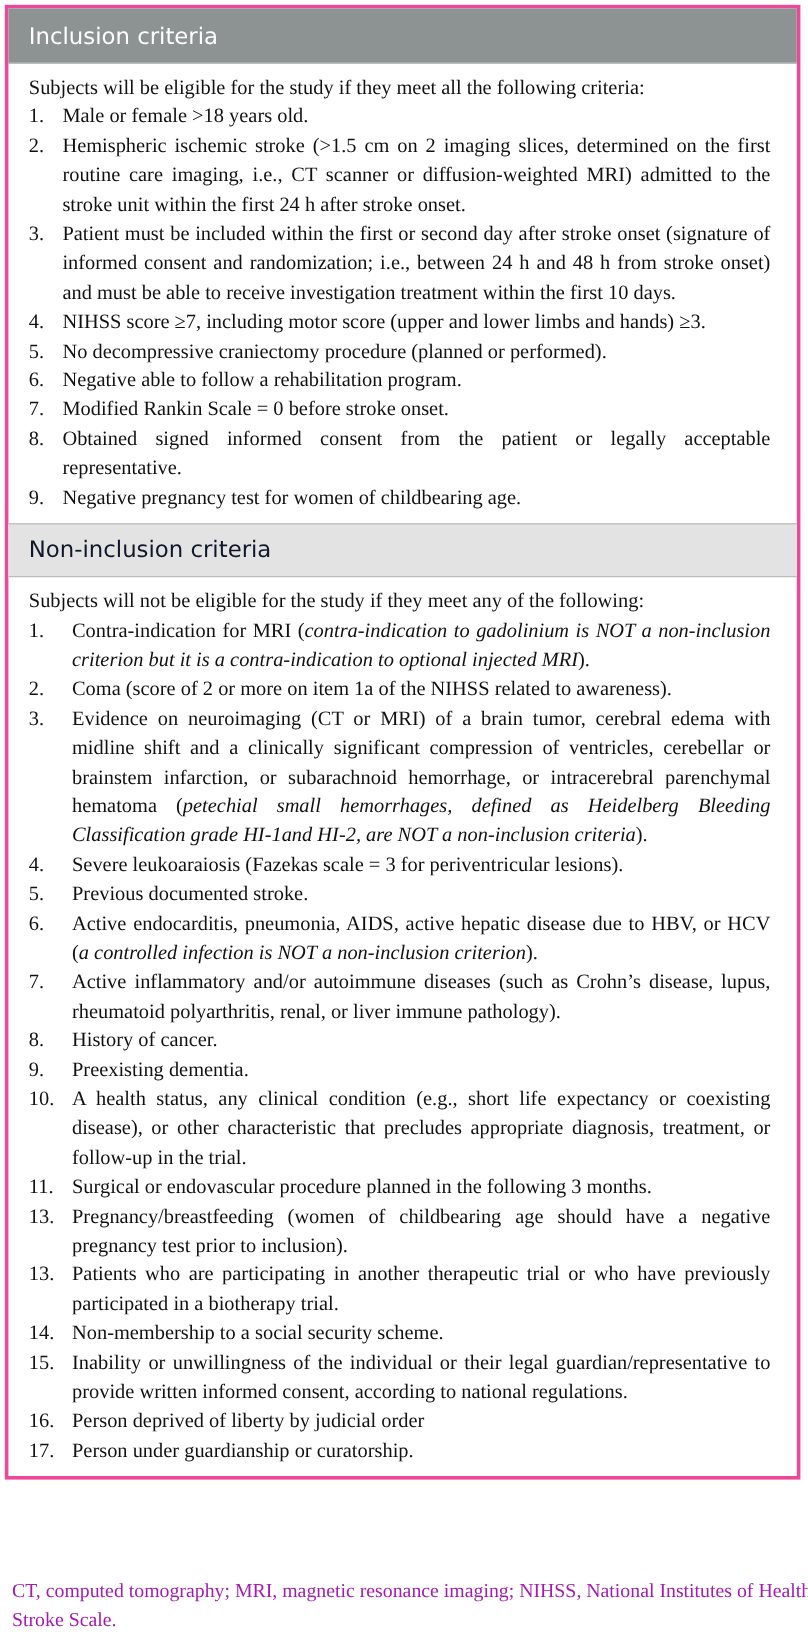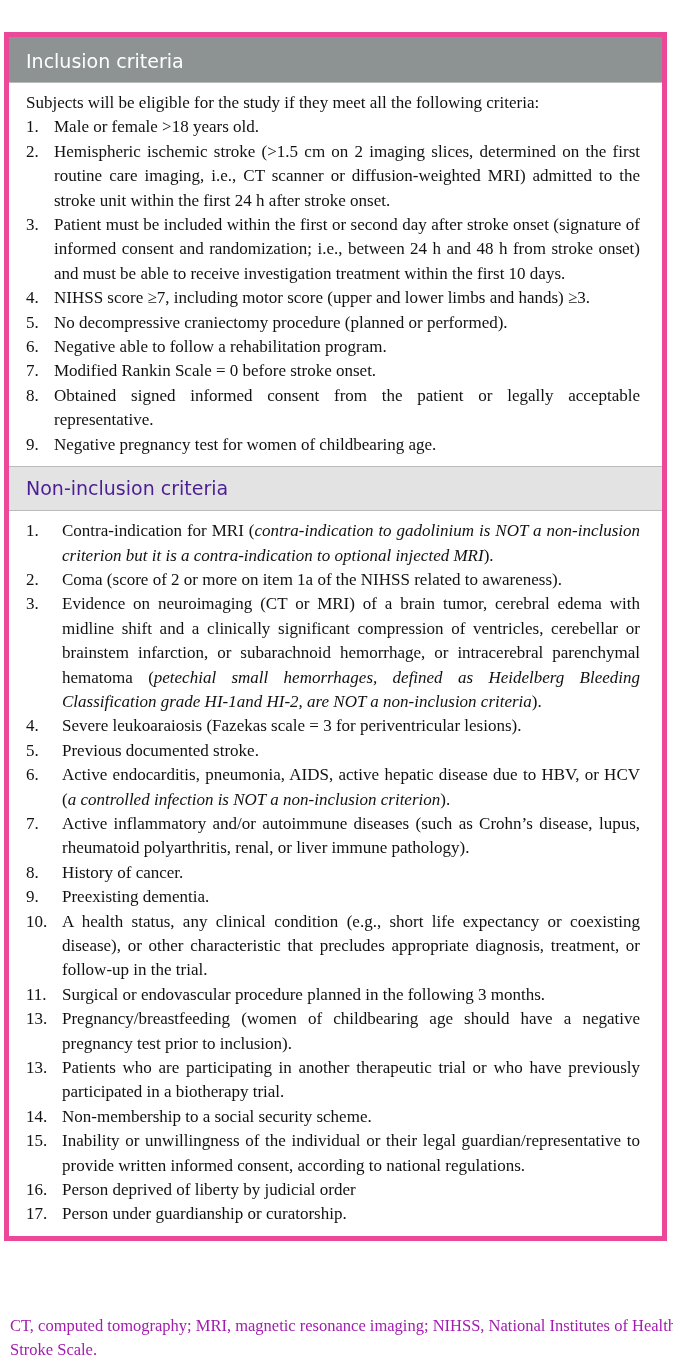--- a/index.html
+++ b/index.html
@@ -1,27 +1,27 @@
 <!DOCTYPE html>
 <html><head>
   <meta charset="utf-8">
   <style>
     html, body { margin: 0; padding: 0; background: #ffffff; }
     body { width: 673px; height: 1366px; position: relative; overflow: hidden; }
     .table {
       position: absolute; left: 4px; top: 4px; width: 663px;
-      border: 5px solid #ec4899; box-sizing: border-box; margin-top: 28px;
+      border: 3px solid #ec4899; box-sizing: border-box;
     }
     .head {
       font-family: "DejaVu Sans", sans-serif;
       font-size: 19px; padding: 0 0 0 17px; box-sizing: border-box;
       border-bottom: 1px solid #b9bcb9;
     }
     .head.dark { background: #8d9393; color: #ffffff; height: 46px; line-height: 48px; }
-    .head.light { background: #e2e3e2; color: #4c1d95; height: 45px; line-height: 42px; border-top: 1px solid #b9bcb9; }
+    .head.light { background: #e2e3e2; color: #0f172a; height: 45px; line-height: 42px; border-top: 1px solid #b9bcb9; }
     .body {
       font-family: "Liberation Serif", serif; font-size: 17px; color: #111;
       line-height: 24.4px; padding: 8px 22px 9px 17px; text-align: justify;
     }
     .intro { text-align: left; }
     ol { margin: 0; padding: 0; list-style: none; }
     li { display: flex; }
     li .num { flex: 0 0 28px; }
     li .num.wide { flex: 0 0 36px; }
     li .txt { flex: 1; text-align: justify; }
@@ -72,20 +72,21 @@
           <span class="txt">Obtained signed informed consent from the patient or legally acceptable representative.</span>
         </li>
         <li>
           <span class="num">9.</span>
           <span class="txt">Negative pregnancy test for women of childbearing age.</span>
         </li>
       </ol>
   </div>
   <div class="head light">Non-inclusion criteria</div>
   <div class="body">
+    <div class="intro">Subjects will not be eligible for the study if they meet any of the following:</div>
     <ol>
         <li>
           <span class="num wide">1.</span>
           <span class="txt">Contra-indication for MRI (<i>contra-indication to gadolinium is NOT a non-inclusion criterion but it is a contra-indication to optional injected MRI</i>).</span>
         </li>
         <li>
           <span class="num wide">2.</span>
           <span class="txt">Coma (score of 2 or more on item 1a of the NIHSS related to awareness).</span>
         </li>
         <li>

